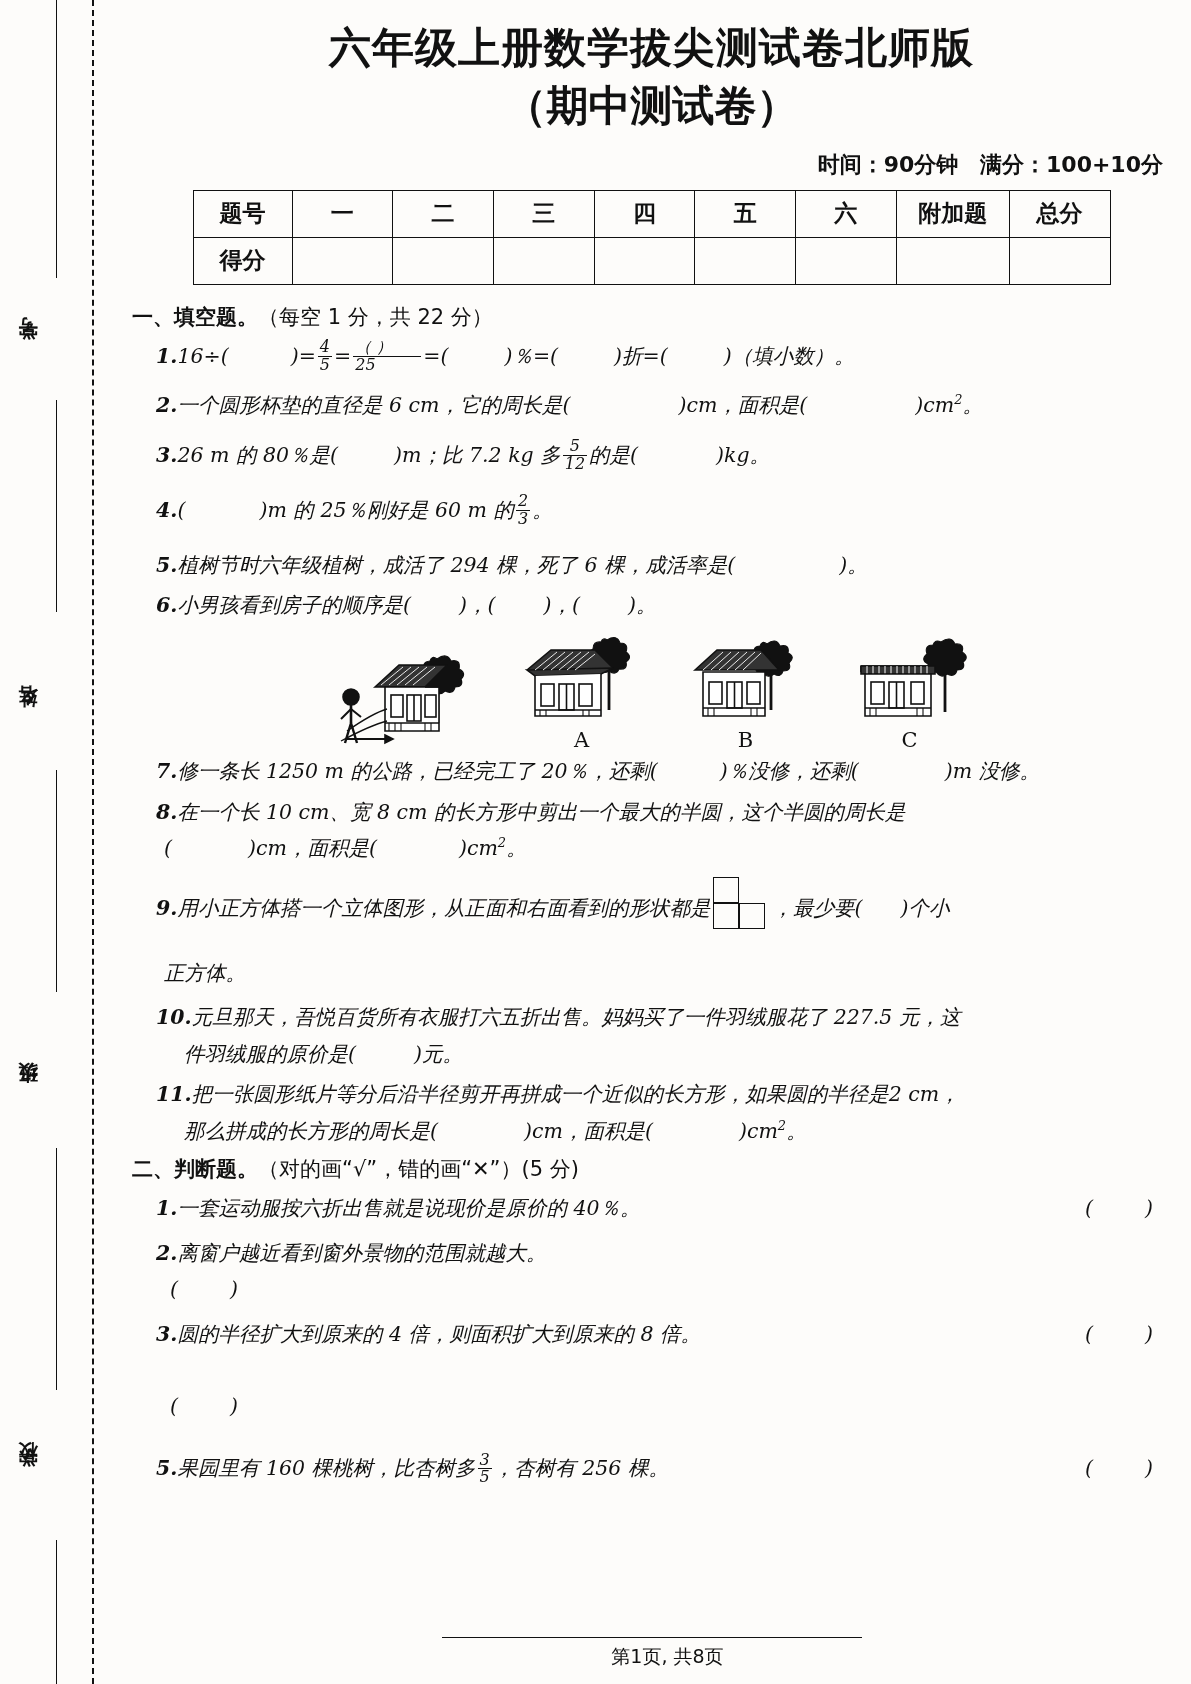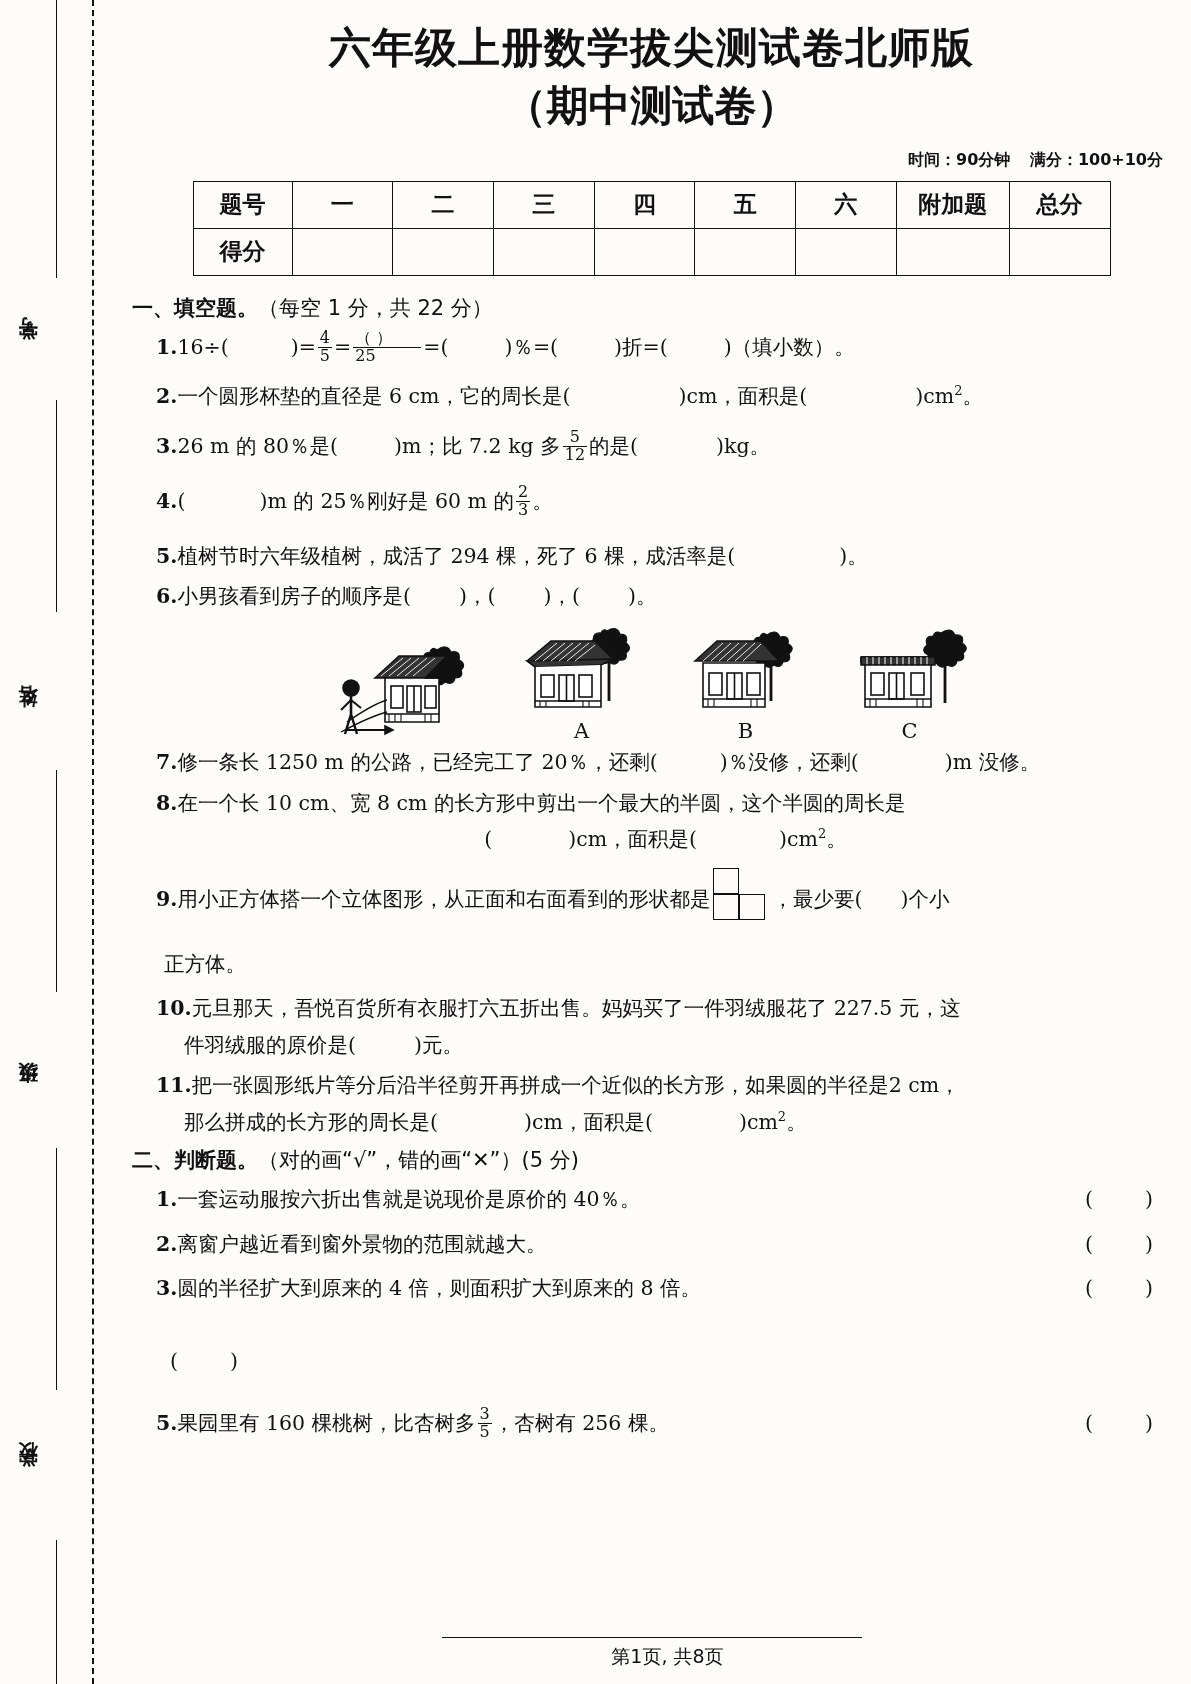--- a/index.html
+++ b/index.html
@@ -39,21 +39,21 @@
     font-size:42px;font-weight:bold;line-height:1.22;
     font-family:"DejaVu Sans","Liberation Sans",sans-serif;
     letter-spacing:1px;
   }
   .title-sub{
     font-size:42px;font-weight:bold;line-height:1.3;margin-top:6px;
     font-family:"DejaVu Sans","Liberation Sans",sans-serif;
   }
   #exam-meta{
     text-align:right;padding-right:28px;margin-top:16px;
-    font-size:16px;font-weight:bold;
+    font-size:22px;font-weight:bold;
     font-family:"DejaVu Sans","Liberation Sans",sans-serif;
   }
   #exam-meta span{margin-left:14px;}
   
   #score-table{
     margin:10px auto 0 auto;border-collapse:collapse;
     width:918px;table-layout:fixed;
   }
   #score-table td{
     border:1.3px solid #111;height:44px;text-align:center;
@@ -64,21 +64,21 @@
   #score-table td.wide{width:110px;}
   
   #content{padding:12px 24px 0 20px;font-size:20.5px;line-height:1.0;}
   .sec-head{
     font-size:21px;font-weight:bold;margin:10px 0 4px 0;
     font-family:"DejaVu Sans","Liberation Sans",sans-serif;
   }
   .sec-head .note{font-weight:normal;font-size:21px;}
   .q{
     margin:0 0 4px 0;padding-left:24px;font-size:20.5px;
-    line-height:1.78;position:relative;
+    line-height:1.78;position:relative;font-style:italic;
   }
   .q .num{font-weight:bold;}
   .blank{display:inline-block;}
   .frac{
     display:inline-flex;flex-direction:column;align-items:center;
     vertical-align:middle;font-size:16px;line-height:1.05;
     margin:0 2px;position:relative;top:-1px;
   }
   .frac .n{padding:0 2px;}
   .frac .d{padding:0 2px;border-top:1.3px solid #111;}
@@ -314,21 +314,21 @@
         <div class="house-label">C</div>
       </div>
     </div>
 
     <div class="q" style="margin-top:2px;">
       <span class="num">7.</span><span>修一条长 1250 m 的公路，已经完工了 20％，还剩(</span><span class="blank" style="width:62px;"></span><span>)％没修，还剩(</span><span class="blank" style="width:86px;"></span><span>)m 没修。</span>
     </div>
 
     <div class="q" style="margin-top:4px;">
       <span class="num">8.</span><span>在一个长 10 cm、宽 8 cm 的长方形中剪出一个最大的半圆，这个半圆的周长是</span>
-      <div style="padding-left:8px;text-align:center;"><span>(</span><span class="blank" style="width:76px;"></span><span>)cm，面积是(</span><span class="blank" style="width:82px;"></span><span>)cm</span><span class="sup">2</span><span>。</span></div>
+      <div style="padding-left:8px;"><span>(</span><span class="blank" style="width:76px;"></span><span>)cm，面积是(</span><span class="blank" style="width:82px;"></span><span>)cm</span><span class="sup">2</span><span>。</span></div>
     </div>
 
     <div class="q" style="margin-top:14px;">
       <span class="num">9.</span><span>用小正方体搭一个立体图形，从正面和右面看到的形状都是</span><span class="lshape"><i class="a"></i><i class="b"></i><i class="c"></i></span><span>，最少要(</span><span class="blank" style="width:38px;"></span><span>)个小</span>
       <div style="padding-left:8px;margin-top:18px;"><span>正方体。</span></div>
     </div>
 
     <div class="q" style="margin-top:8px;">
       <span class="num">10.</span><span>元旦那天，吾悦百货所有衣服打六五折出售。妈妈买了一件羽绒服花了 227.5 元，这</span>
       <div style="padding-left:28px;"><span>件羽绒服的原价是(</span><span class="blank" style="width:58px;"></span><span>)元。</span></div>
@@ -341,21 +341,21 @@
 
     <div class="sec-head" style="margin-top:10px;">
       <span>二、判断题。</span><span class="note">（对的画“√”，错的画“✕”）(5 分)</span>
     </div>
 
     <div class="q judge-row" style="margin-top:10px;">
       <span class="txt"><span class="num">1.</span><span>一套运动服按六折出售就是说现价是原价的 40％。</span></span>
       <span class="paren">(        )</span>
     </div>
 
-    <div class="q judge-row" style="margin-top:8px;">
+    <div class="q judge-row" style="margin-top:8px;flex-direction:column;">
       <span class="txt"><span class="num">2.</span><span>离窗户越近看到窗外景物的范围就越大。</span></span>
       <span class="paren">(        )</span>
     </div>
 
     <div class="q judge-row" style="margin-top:8px;">
       <span class="txt"><span class="num">3.</span><span>圆的半径扩大到原来的 4 倍，则面积扩大到原来的 8 倍。</span></span>
       <span class="paren">(        )</span>
     </div>
 
     <div class="q judge-row" style="margin-top:36px;">

